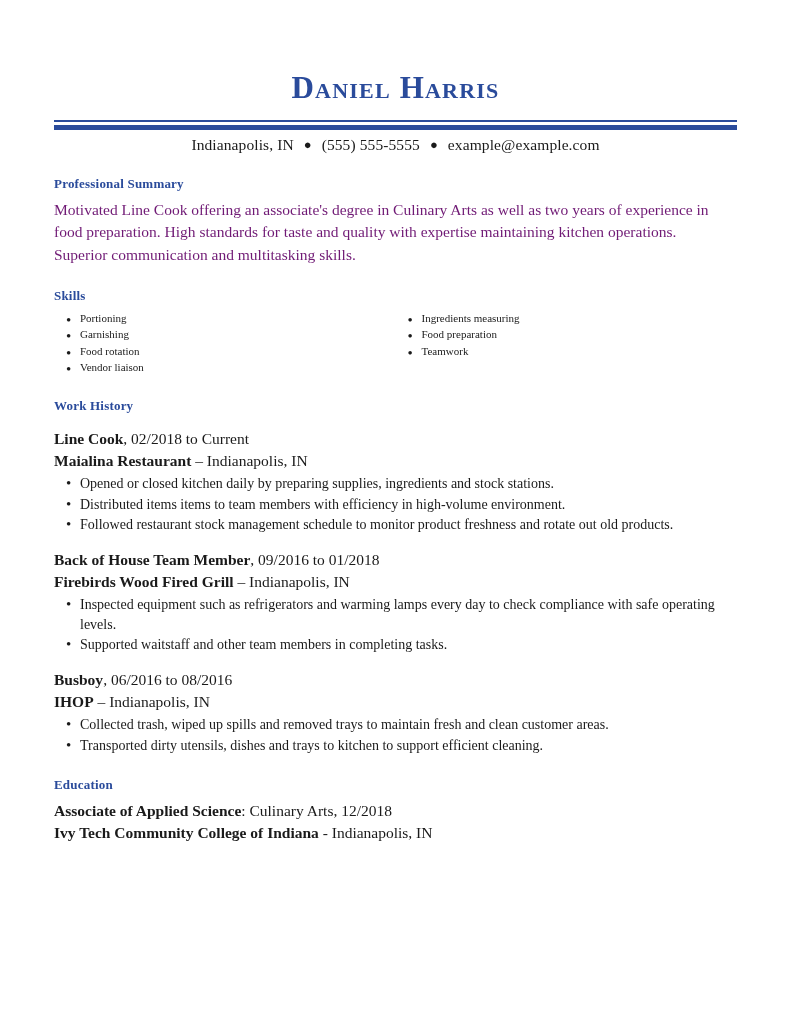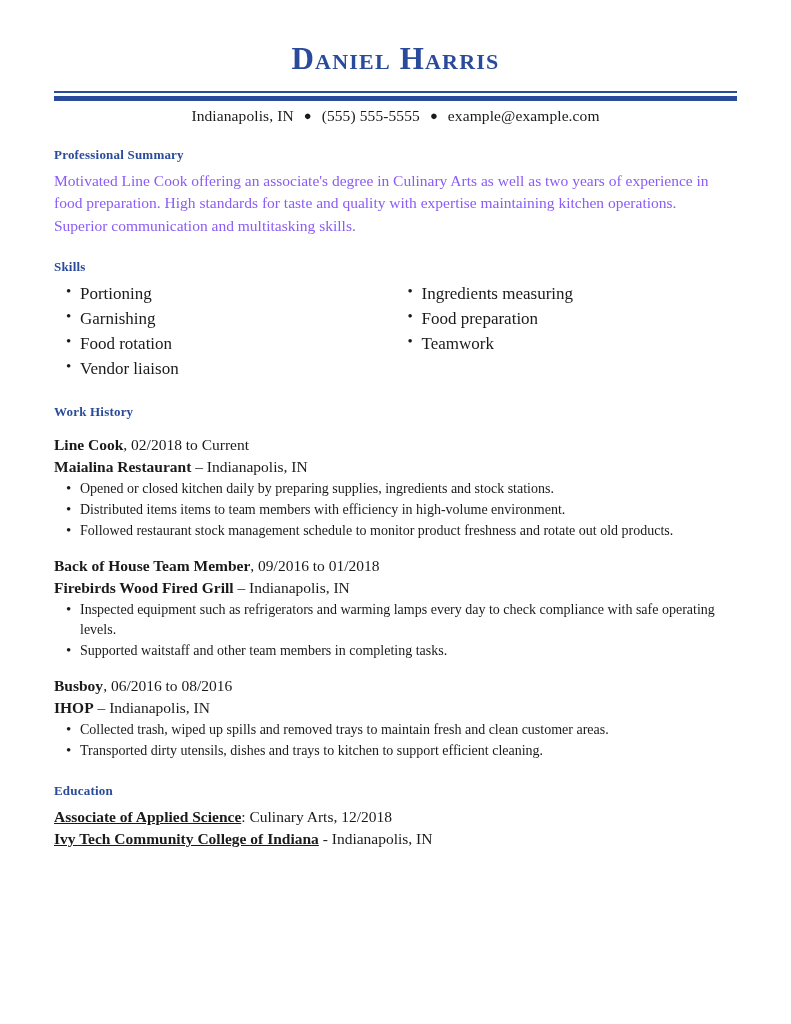--- a/index.html
+++ b/index.html
@@ -11,21 +11,21 @@
     width: 791px;
     height: 1024px;
     font-family: "Liberation Serif", "DejaVu Serif", serif;
     color: #1a1a1a;
     overflow: hidden;
   }
   .page {
     width: 791px;
     height: 1024px;
     box-sizing: border-box;
-    padding: 33px 54px 0 54px;
+    padding: 62px 54px 0 54px;
     position: relative;
   }
 
   
   .name {
     text-align: center;
     color: #2a4b9b;
     font-size: 31px;
     font-weight: bold;
     font-variant: small-caps;
@@ -69,42 +69,42 @@
   .section-title {
     color: #2a4b9b;
     font-size: 13px;
     font-weight: bold;
     margin-bottom: 7px;
     letter-spacing: 0.2px;
   }
   .summary {
     font-size: 15.5px;
     line-height: 1.45;
-    color: #8b5cf6;
+    color: #701a75;
     max-width: 672px;
   }
 
   
   .skills-cols {
     display: flex;
     margin-top: 2px;
   }
   .skills-col {
     width: 50%;
     box-sizing: border-box;
   }
   .skills-col ul {
     margin: 0;
     padding: 0;
     list-style: none;
   }
   .skills-col li {
     position: relative;
     padding-left: 26px;
-    font-size: 17px;
+    font-size: 11px;
     line-height: 1.44;
     margin-bottom: 0.5px;
   }
   .skills-col li::before {
     content: "\2022";
     position: absolute;
     left: 12px;
     top: -1px;
     font-size: 15px;
   }
@@ -144,21 +144,20 @@
     font-size: 15px;
   }
 
   
   .edu-line {
     font-size: 15.5px;
     line-height: 1.42;
   }
   .edu-line b {
     font-weight: bold;
-    text-decoration: underline;
   }
 </style>
 </head>
 <body>
 
 <div class="page">
 
   <div class="name">Daniel Harris</div>
 
   <div class="rule-wrap">

